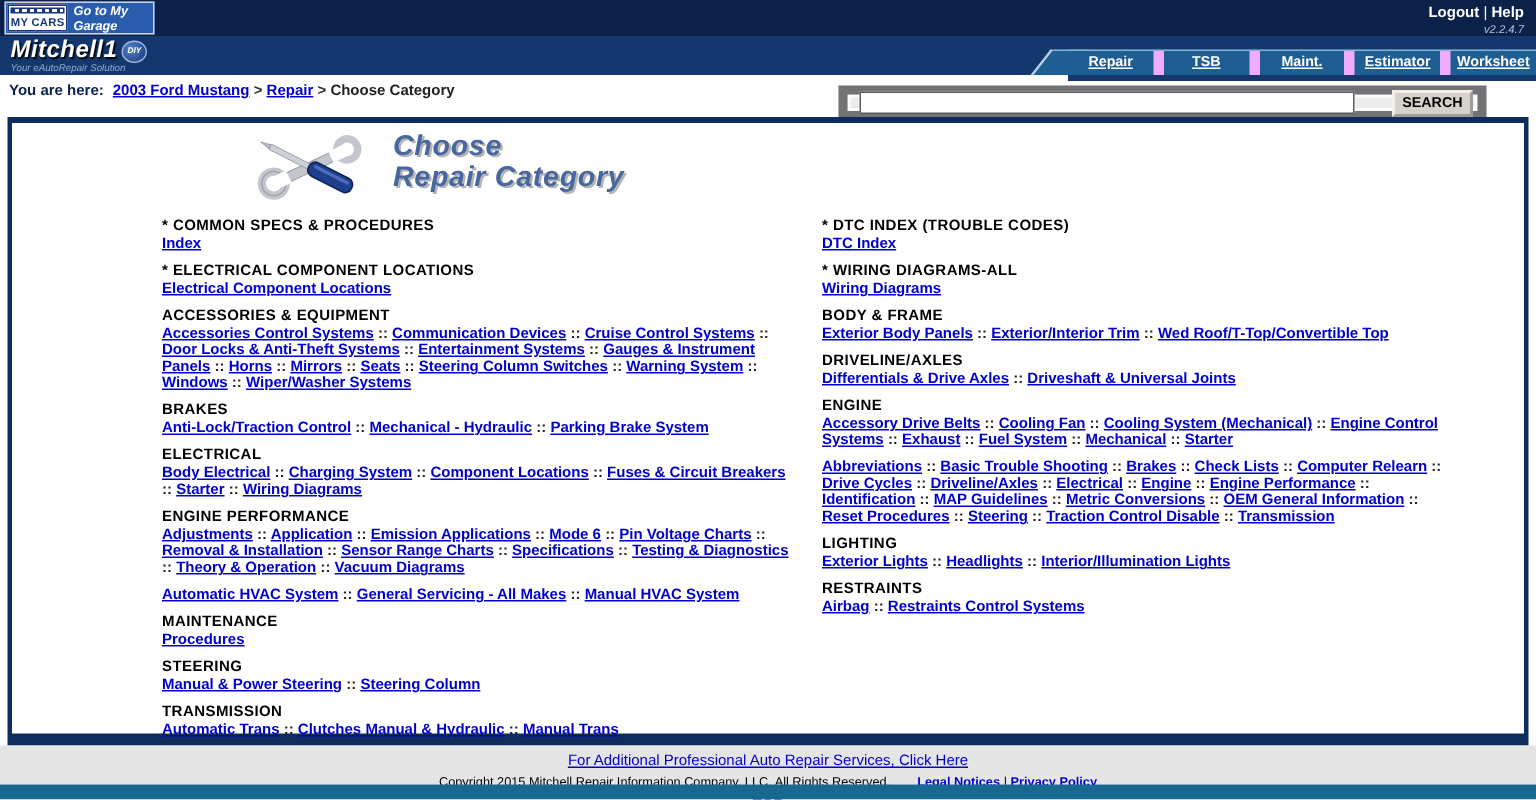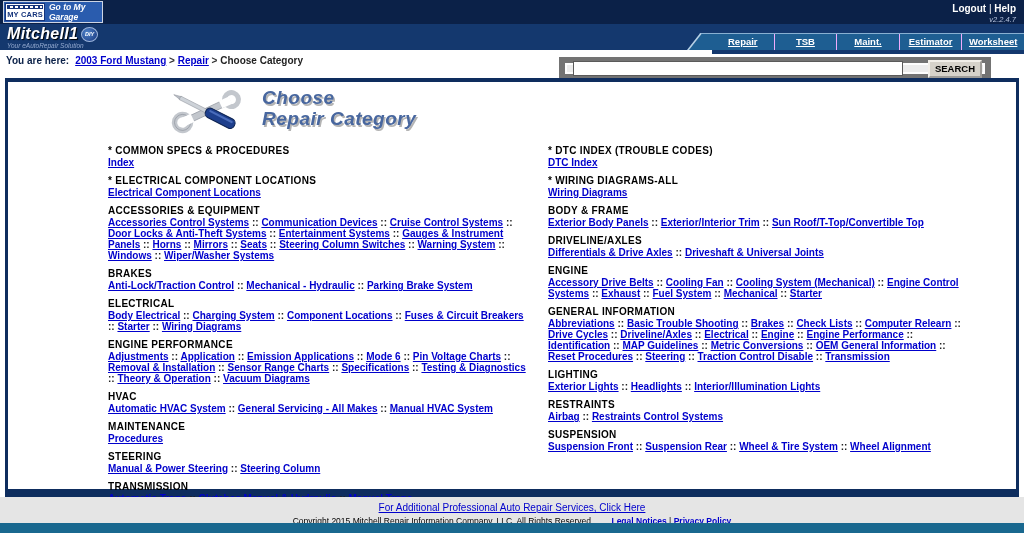--- a/index.html
+++ b/index.html
@@ -30,21 +30,21 @@
                background:radial-gradient(circle at 35% 35%, #4f83c9, #16357c);
                border:1px solid #9db6dd; color:#fff; font-size:5.5px; font-weight:bold; font-style:italic;
                display:flex; align-items:center; justify-content:center; }
   .tagline { font-size:6.5px; color:#93a9cf; font-style:italic; margin-top:-1px; }
   .tabzone { position:absolute; right:0; bottom:0; width:312px; height:17px; background:#1e5e92;
              border-top:1px solid #88b0d2; display:flex; }
   .tab-diag { position:absolute; right:311px; bottom:0; width:26px; height:17px; background:#1e5e92;
               transform:skewX(-38deg); transform-origin:100% 100%;
               border-left:2px solid #b9d0e4; border-top:1px solid #88b0d2; }
   .tab { flex:1; text-align:center; font-size:9.5px; font-weight:bold; color:#fff;
-         text-decoration:underline; line-height:16px; border-left:1px solid #f0abfc; cursor:pointer; }
+         text-decoration:underline; line-height:16px; border-left:7px solid #f0abfc; cursor:pointer; }
   .tab:first-child { border-left:none; }
 
   
   .crumbrow { position:absolute; top:50px; left:0; right:0; height:20px; background:#fff; }
   .understrip { position:absolute; top:0; right:0; width:312px; height:4px; background:#14386e; }
   .breadcrumb { position:absolute; left:6px; top:5px; font-size:10px; white-space:nowrap; }
   .bc-label { color:#0b2148; font-weight:bold; margin-right:6px; }
   .bc-link { color:#0000cc; font-weight:bold; text-decoration:underline; }
   .bc-sep { color:#333; font-weight:bold; }
   .bc-current { color:#222; font-weight:bold; }
@@ -177,21 +177,20 @@
         </div>
         <div class="section">
           <div class="sec-title">ELECTRICAL</div>
           <div class="sec-links"><a class="cat-link">Body Electrical</a><span class="lsep"> :: </span><a class="cat-link">Charging System</a><span class="lsep"> :: </span><a class="cat-link">Component Locations</a><span class="lsep"> :: </span><a class="cat-link">Fuses &amp; Circuit Breakers</a><span class="lsep"> :: </span><a class="cat-link">Starter</a><span class="lsep"> :: </span><a class="cat-link">Wiring Diagrams</a></div>
         </div>
         <div class="section">
           <div class="sec-title">ENGINE PERFORMANCE</div>
           <div class="sec-links"><a class="cat-link">Adjustments</a><span class="lsep"> :: </span><a class="cat-link">Application</a><span class="lsep"> :: </span><a class="cat-link">Emission Applications</a><span class="lsep"> :: </span><a class="cat-link">Mode 6</a><span class="lsep"> :: </span><a class="cat-link">Pin Voltage Charts</a><span class="lsep"> :: </span><a class="cat-link">Removal &amp; Installation</a><span class="lsep"> :: </span><a class="cat-link">Sensor Range Charts</a><span class="lsep"> :: </span><a class="cat-link">Specifications</a><span class="lsep"> :: </span><a class="cat-link">Testing &amp; Diagnostics</a><span class="lsep"> :: </span><a class="cat-link">Theory &amp; Operation</a><span class="lsep"> :: </span><a class="cat-link">Vacuum Diagrams</a></div>
         </div>
         <div class="section">
-          <div class="sec-title">HVAC</div>
           <div class="sec-links"><a class="cat-link">Automatic HVAC System</a><span class="lsep"> :: </span><a class="cat-link">General Servicing - All Makes</a><span class="lsep"> :: </span><a class="cat-link">Manual HVAC System</a></div>
         </div>
         <div class="section">
           <div class="sec-title">MAINTENANCE</div>
           <div class="sec-links"><a class="cat-link">Procedures</a></div>
         </div>
         <div class="section">
           <div class="sec-title">STEERING</div>
           <div class="sec-links"><a class="cat-link">Manual &amp; Power Steering</a><span class="lsep"> :: </span><a class="cat-link">Steering Column</a></div>
         </div>
@@ -204,45 +203,40 @@
         <div class="section">
           <div class="sec-title">* DTC INDEX (TROUBLE CODES)</div>
           <div class="sec-links"><a class="cat-link">DTC Index</a></div>
         </div>
         <div class="section">
           <div class="sec-title">* WIRING DIAGRAMS-ALL</div>
           <div class="sec-links"><a class="cat-link">Wiring Diagrams</a></div>
         </div>
         <div class="section">
           <div class="sec-title">BODY &amp; FRAME</div>
-          <div class="sec-links"><a class="cat-link">Exterior Body Panels</a><span class="lsep"> :: </span><a class="cat-link">Exterior/Interior Trim</a><span class="lsep"> :: </span><a class="cat-link">Sun Roof/T-Top/Convertible Top</a></div>
+          <div class="sec-links"><a class="cat-link">Exterior Body Panels</a><span class="lsep"> :: </span><a class="cat-link">Exterior/Interior Trim</a><span class="lsep"> :: </span><a class="cat-link">Wed Roof/T-Top/Convertible Top</a></div>
         </div>
         <div class="section">
           <div class="sec-title">DRIVELINE/AXLES</div>
           <div class="sec-links"><a class="cat-link">Differentials &amp; Drive Axles</a><span class="lsep"> :: </span><a class="cat-link">Driveshaft &amp; Universal Joints</a></div>
         </div>
         <div class="section">
           <div class="sec-title">ENGINE</div>
           <div class="sec-links"><a class="cat-link">Accessory Drive Belts</a><span class="lsep"> :: </span><a class="cat-link">Cooling Fan</a><span class="lsep"> :: </span><a class="cat-link">Cooling System (Mechanical)</a><span class="lsep"> :: </span><a class="cat-link">Engine Control Systems</a><span class="lsep"> :: </span><a class="cat-link">Exhaust</a><span class="lsep"> :: </span><a class="cat-link">Fuel System</a><span class="lsep"> :: </span><a class="cat-link">Mechanical</a><span class="lsep"> :: </span><a class="cat-link">Starter</a></div>
         </div>
         <div class="section">
-          <div class="sec-title">GENERAL INFORMATION</div>
           <div class="sec-links"><a class="cat-link">Abbreviations</a><span class="lsep"> :: </span><a class="cat-link">Basic Trouble Shooting</a><span class="lsep"> :: </span><a class="cat-link">Brakes</a><span class="lsep"> :: </span><a class="cat-link">Check Lists</a><span class="lsep"> :: </span><a class="cat-link">Computer Relearn</a><span class="lsep"> :: </span><a class="cat-link">Drive Cycles</a><span class="lsep"> :: </span><a class="cat-link">Driveline/Axles</a><span class="lsep"> :: </span><a class="cat-link">Electrical</a><span class="lsep"> :: </span><a class="cat-link">Engine</a><span class="lsep"> :: </span><a class="cat-link">Engine Performance</a><span class="lsep"> :: </span><a class="cat-link">Identification</a><span class="lsep"> :: </span><a class="cat-link">MAP Guidelines</a><span class="lsep"> :: </span><a class="cat-link">Metric Conversions</a><span class="lsep"> :: </span><a class="cat-link">OEM General Information</a><span class="lsep"> :: </span><a class="cat-link">Reset Procedures</a><span class="lsep"> :: </span><a class="cat-link">Steering</a><span class="lsep"> :: </span><a class="cat-link">Traction Control Disable</a><span class="lsep"> :: </span><a class="cat-link">Transmission</a></div>
         </div>
         <div class="section">
           <div class="sec-title">LIGHTING</div>
           <div class="sec-links"><a class="cat-link">Exterior Lights</a><span class="lsep"> :: </span><a class="cat-link">Headlights</a><span class="lsep"> :: </span><a class="cat-link">Interior/Illumination Lights</a></div>
         </div>
         <div class="section">
           <div class="sec-title">RESTRAINTS</div>
           <div class="sec-links"><a class="cat-link">Airbag</a><span class="lsep"> :: </span><a class="cat-link">Restraints Control Systems</a></div>
-        </div>
-        <div class="section">
-          <div class="sec-title">SUSPENSION</div>
-          <div class="sec-links"><a class="cat-link">Suspension Front</a><span class="lsep"> :: </span><a class="cat-link">Suspension Rear</a><span class="lsep"> :: </span><a class="cat-link">Wheel &amp; Tire System</a><span class="lsep"> :: </span><a class="cat-link">Wheel Alignment</a></div>
         </div>
       </div>
   </div>
 </div>
 
 <div class="footer">
   <div><a class="svc-link">For Additional Professional Auto Repair Services, Click Here</a></div>
   <div class="copyline">
     <span>Copyright 2015 Mitchell Repair Information Company, LLC.  All Rights Reserved.</span><span class="gap"></span><a class="foot-link">Legal Notices</a>
     <span>|</span>

